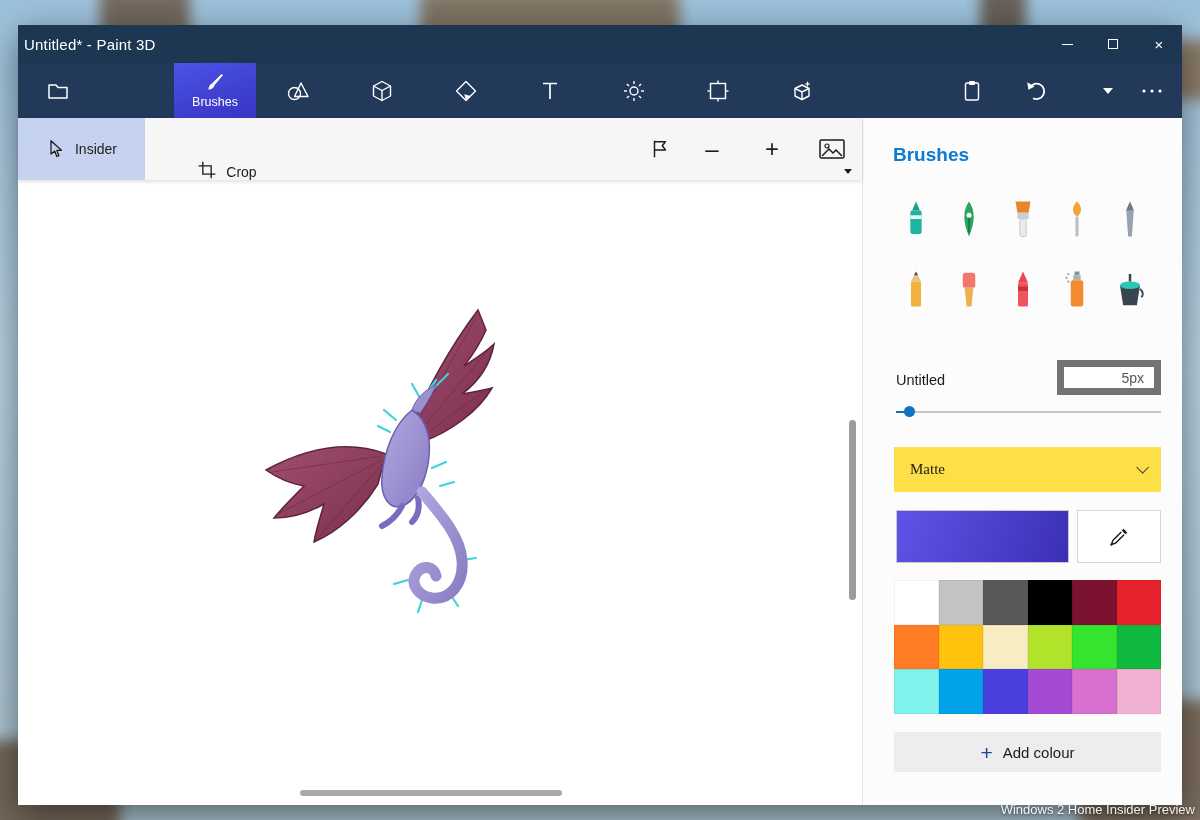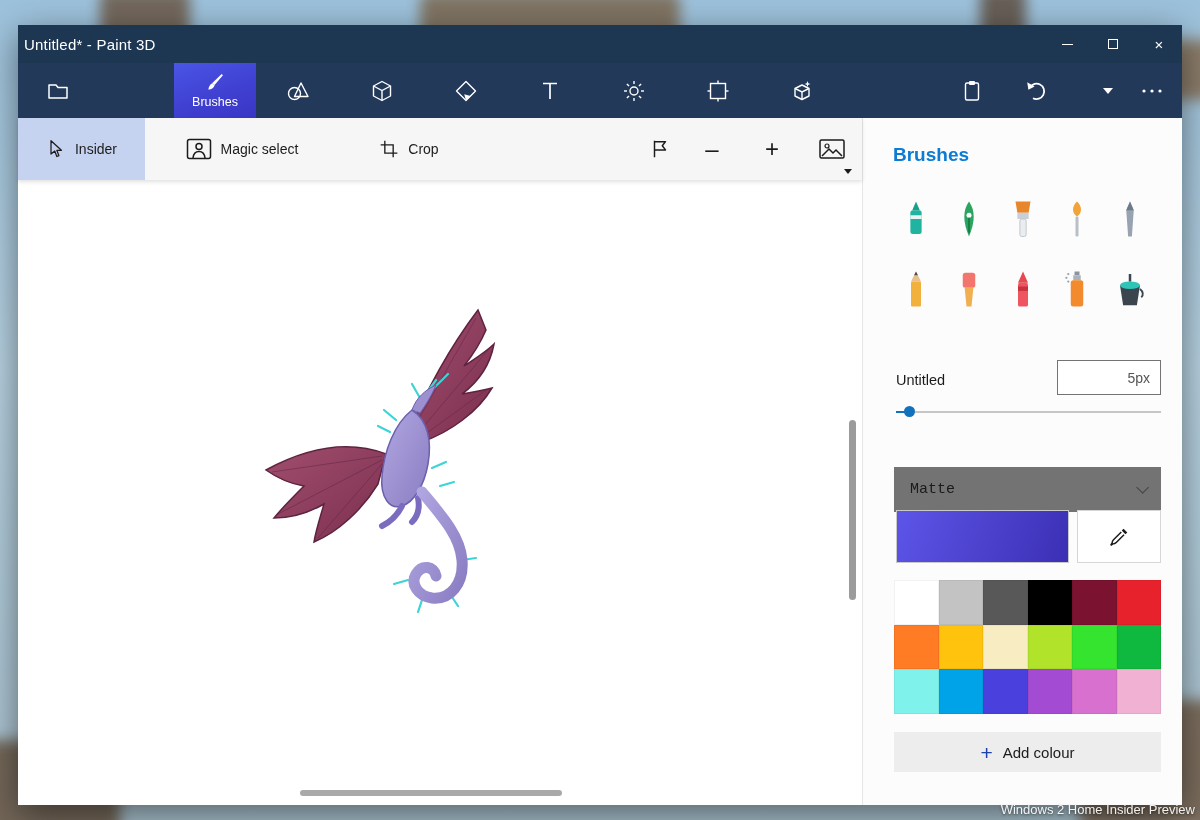--- a/index.html
+++ b/index.html
@@ -46,21 +46,21 @@
   .caret-down-white { width:0; height:0; border-left:5px solid transparent; border-right:5px solid transparent;
     border-top:6px solid #fff; }
 
   
   .sub-toolbar { position:absolute; left:0; top:93px; width:844px; height:62px; background:#f6f6f7;
     display:flex; align-items:stretch; box-shadow:0 2px 4px rgba(0,0,0,.12); z-index:2; }
   .st-btn { display:flex; align-items:center; justify-content:center; gap:9px; border:none;
     background:transparent; font-size:14px; color:#1c1c1c; cursor:default; font-family:inherit; }
   .st-btn.select { width:127px; background:#c6d3f0; }
   .st-btn.magic { width:170px; margin-left:12px; }
-  .st-btn.crop { width:108px; margin-left:28px; }
+  .st-btn.crop { width:108px; margin-left:28px;align-items:flex-end; }
   .st-spacer { flex:1; }
   .st-icon-btn { width:44px; display:flex; align-items:center; justify-content:center; border:none;
     background:transparent; cursor:default; position:relative; }
   .st-icon-btn.wide { width:60px; }
   .zoom-glyph { font-size:24px; font-weight:300; color:#1b1b1b; }
   .caret-down-dark { position:absolute; right:10px; bottom:6px; width:0; height:0;
     border-left:4px solid transparent; border-right:4px solid transparent; border-top:5px solid #1b1b1b; }
 
   
   .canvas-area { position:absolute; left:0; top:155px; width:844px; height:625px; background:#fff; overflow:hidden; }
@@ -72,30 +72,30 @@
   .panel { position:absolute; left:844px; top:93px; width:320px; height:687px; background:#fcfcfc;
     border-left:1px solid #e6e6e6; }
   .panel-title { position:absolute; left:30px; top:26px; font-size:19px; color:#0b7bd4; }
   .brush-grid { position:absolute; left:26px; top:78px; width:268px; display:grid;
     grid-template-columns:repeat(5,1fr); row-gap:24px; justify-items:center; }
   .brush-btn { width:40px; height:46px; display:flex; align-items:center; justify-content:center;
     background:transparent; border:none; cursor:default; }
 
   .thickness-label { position:absolute; left:33px; top:254px; font-size:14.5px; color:#1b1b1b; }
   .thickness-input { position:absolute; left:194px; top:242px; width:104px; height:35px;
-    border:1px solid #737373; background:#fff; text-align:right; padding-right:10px;
+    border:7px solid #737373; background:#fff; text-align:right; padding-right:10px;
     font-size:14px; color:#555; font-family:inherit; }
   .slider { position:absolute; left:33px; top:284px; width:265px; height:20px; }
   .slider .track { position:absolute; left:0; top:9px; width:100%; height:2px; background:#c6c6c6; }
   .slider .fill { position:absolute; left:0; top:9px; width:12px; height:2px; background:#1071bd; }
   .slider .thumb { position:absolute; left:8px; top:4px; width:11px; height:11px; border-radius:50%; background:#1071bd; }
 
-  .matte-select { position:absolute; left:31px; top:329px; width:267px; height:45px; background:#737373;
+  .matte-select { position:absolute; left:31px; top:329px; width:267px; height:45px; background:#fde047;
     border:none; display:flex; align-items:center; padding:0 16px; font-size:15px; color:#1b1b1b;
-    cursor:default; font-family:Liberation Mono, monospace;margin-top:20px; }
+    cursor:default; font-family:Liberation Serif, serif; }
   .chevron { margin-left:auto; width:9px; height:9px; border-right:1.6px solid #444;
     border-bottom:1.6px solid #444; transform:rotate(45deg) translateY(-3px); }
 
   .colour-row { position:absolute; left:33px; top:392px; width:265px; height:53px; display:flex; gap:8px; }
   .current-colour { width:173px; height:53px; border:1px solid #c9c9c9; }
   .eyedropper-btn { width:84px; height:53px; background:#fff; border:1px solid #d6d6d6;
     display:flex; align-items:center; justify-content:center; cursor:default; }
 
   .palette { position:absolute; left:31px; top:462px; width:267px; display:grid;
     grid-template-columns:repeat(6,1fr); }
@@ -241,28 +241,20 @@
         </button>
       </div>
     </div>
 
     <div class="sub-toolbar">
       <button class="st-btn select">
         <svg width="20" height="22" viewBox="0 0 24 24">
             <path d="M6 2 L6 18 L10.5 14.5 L13 21 L15.5 20 L13 13.5 L18.5 13.5 Z" fill="none" stroke="#1b1b1b" stroke-width="1.5" stroke-linejoin="round"></path>
           </svg>
         <span>Insider</span>
-      </button>
-      <button class="st-btn magic">
-        <svg width="26" height="22" viewBox="0 0 26 22">
-            <rect x="1.5" y="1.5" width="23" height="19" rx="2" fill="none" stroke="#1b1b1b" stroke-width="1.5"></rect>
-            <circle cx="13" cy="8.5" r="3" fill="none" stroke="#1b1b1b" stroke-width="1.5"></circle>
-            <path d="M7 20 C7.5 15.5 10 13.5 13 13.5 C16 13.5 18.5 15.5 19 20" fill="none" stroke="#1b1b1b" stroke-width="1.5"></path>
-          </svg>
-        <span>Magic select</span>
       </button>
       <button class="st-btn crop">
         <svg width="20" height="20" viewBox="0 0 24 24">
             <path d="M7 2 V17 H22" fill="none" stroke="#1b1b1b" stroke-width="1.6"></path>
             <path d="M2 7 H17 V22" fill="none" stroke="#1b1b1b" stroke-width="1.6"></path>
           </svg>
         <span>Crop</span>
       </button>
 
       <div class="st-spacer"></div>

